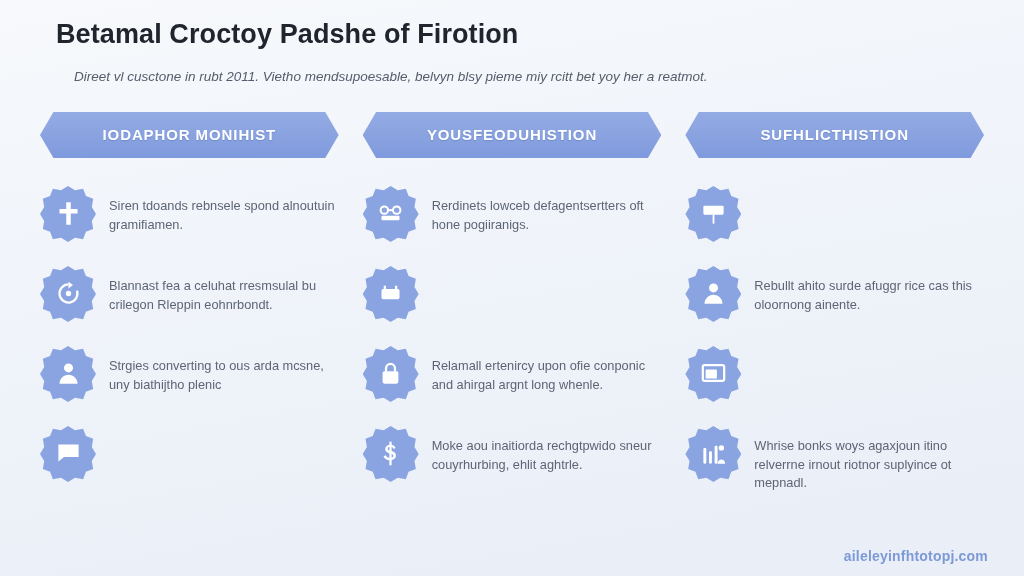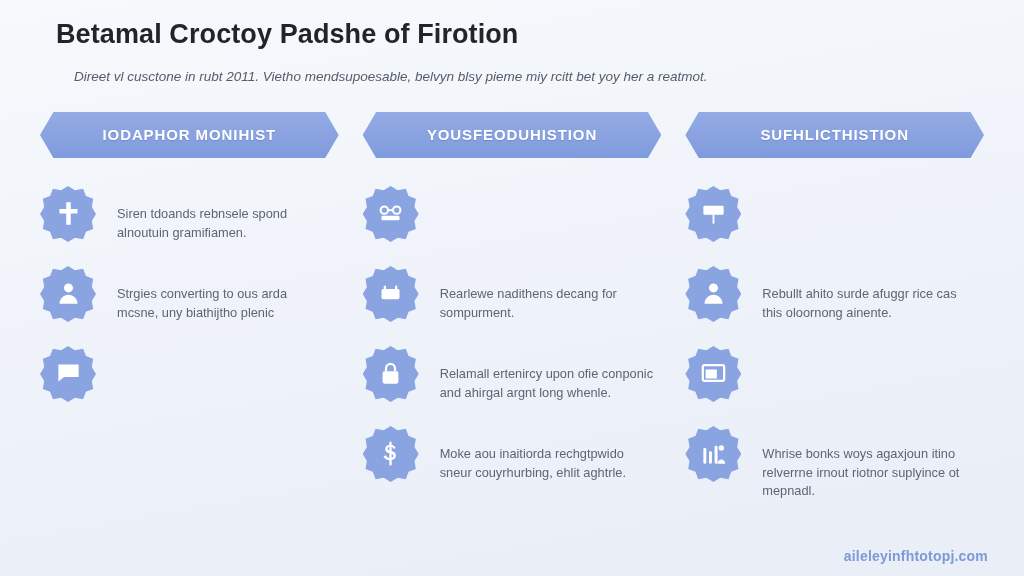--- a/index.html
+++ b/index.html
@@ -118,21 +118,21 @@
   }
   .row-text {
     flex: 1 1 auto;
     min-width: 0;
     font-size: 12.8px;
     line-height: 1.46;
     color: #5d6575;
     padding-top: 5px;
   }
   .row-text p {
-    margin: 8px;
+    margin: 0;
   }
 
   
   .footer {
     position: absolute;
     right: 36px;
     bottom: 12px;
     font-size: 14px;
     font-weight: bold;
     color: #7d9ad8;
@@ -161,20 +161,33 @@
           <div class="badge-shape"></div>
           <svg viewBox="0 0 24 24">
             <path d="M10 2h4v6h6v4h-6v10h-4V12H4V8h6z"></path>
           </svg>
         </div>
         <div class="row-text">
           <p>Siren tdoands rebnsele spond alnoutuin gramifiamen.</p>
         </div>
       </div>
 
+      <div class="row">
+        <div class="badge">
+          <div class="badge-shape"></div>
+          <svg viewBox="0 0 24 24">
+            <path d="M12 3a9 9 0 1 0 8.5 6.1l-1.9.7A7 7 0 1 1 12 5z"></path>
+            <path d="M12 1.5l4 3-4 3z"></path>
+            <circle cx="12" cy="12" r="2.4"></circle>
+          </svg>
+        </div>
+        <div class="row-text">
+          <p>Blannast fea a celuhat rresmsulal bu crilegon Rleppin eohnrbondt.</p>
+        </div>
+      </div>
 
       <div class="row">
         <div class="badge">
           <div class="badge-shape"></div>
           <svg viewBox="0 0 24 24">
             <circle cx="12" cy="7" r="4"></circle>
             <path d="M4 21c0-4.4 3.6-8 8-8s8 3.6 8 8z"></path>
           </svg>
         </div>
         <div class="row-text">
@@ -200,32 +213,32 @@
       <div class="row">
         <div class="badge">
           <div class="badge-shape"></div>
           <svg viewBox="0 0 24 24">
             <circle cx="6.5" cy="9" r="3.3" fill="none" stroke="#fff" stroke-width="1.8"></circle>
             <circle cx="17.5" cy="9" r="3.3" fill="none" stroke="#fff" stroke-width="1.8"></circle>
             <path d="M9.8 9h4.4" stroke="#fff" stroke-width="1.8" fill="none"></path>
             <rect x="4" y="14" width="16" height="4" rx="1"></rect>
           </svg>
         </div>
+        <div class="row-text">
+          <p>Rerdinets lowceb defagentsertters oft hone pogiiranigs.</p>
+        </div>
       </div>
 
       <div class="row">
         <div class="badge">
           <div class="badge-shape"></div>
           <svg viewBox="0 0 24 24">
             <rect x="4" y="8" width="16" height="9" rx="1.5"></rect>
             <path d="M6 8V5h2v3zM16 8V5h2v3z"></path>
           </svg>
-        </div>
-        <div class="row-text">
-          <p>Rearlewe nadithens decang for sompurment.</p>
         </div>
       </div>
 
       <div class="row">
         <div class="badge">
           <div class="badge-shape"></div>
           <svg viewBox="0 0 24 24">
             <path d="M7 10V7.5a5 5 0 0 1 10 0V10h-2V7.5a3 3 0 0 0-6 0V10z"></path>
             <rect x="5" y="10" width="14" height="11" rx="1.6"></rect>
           </svg>

